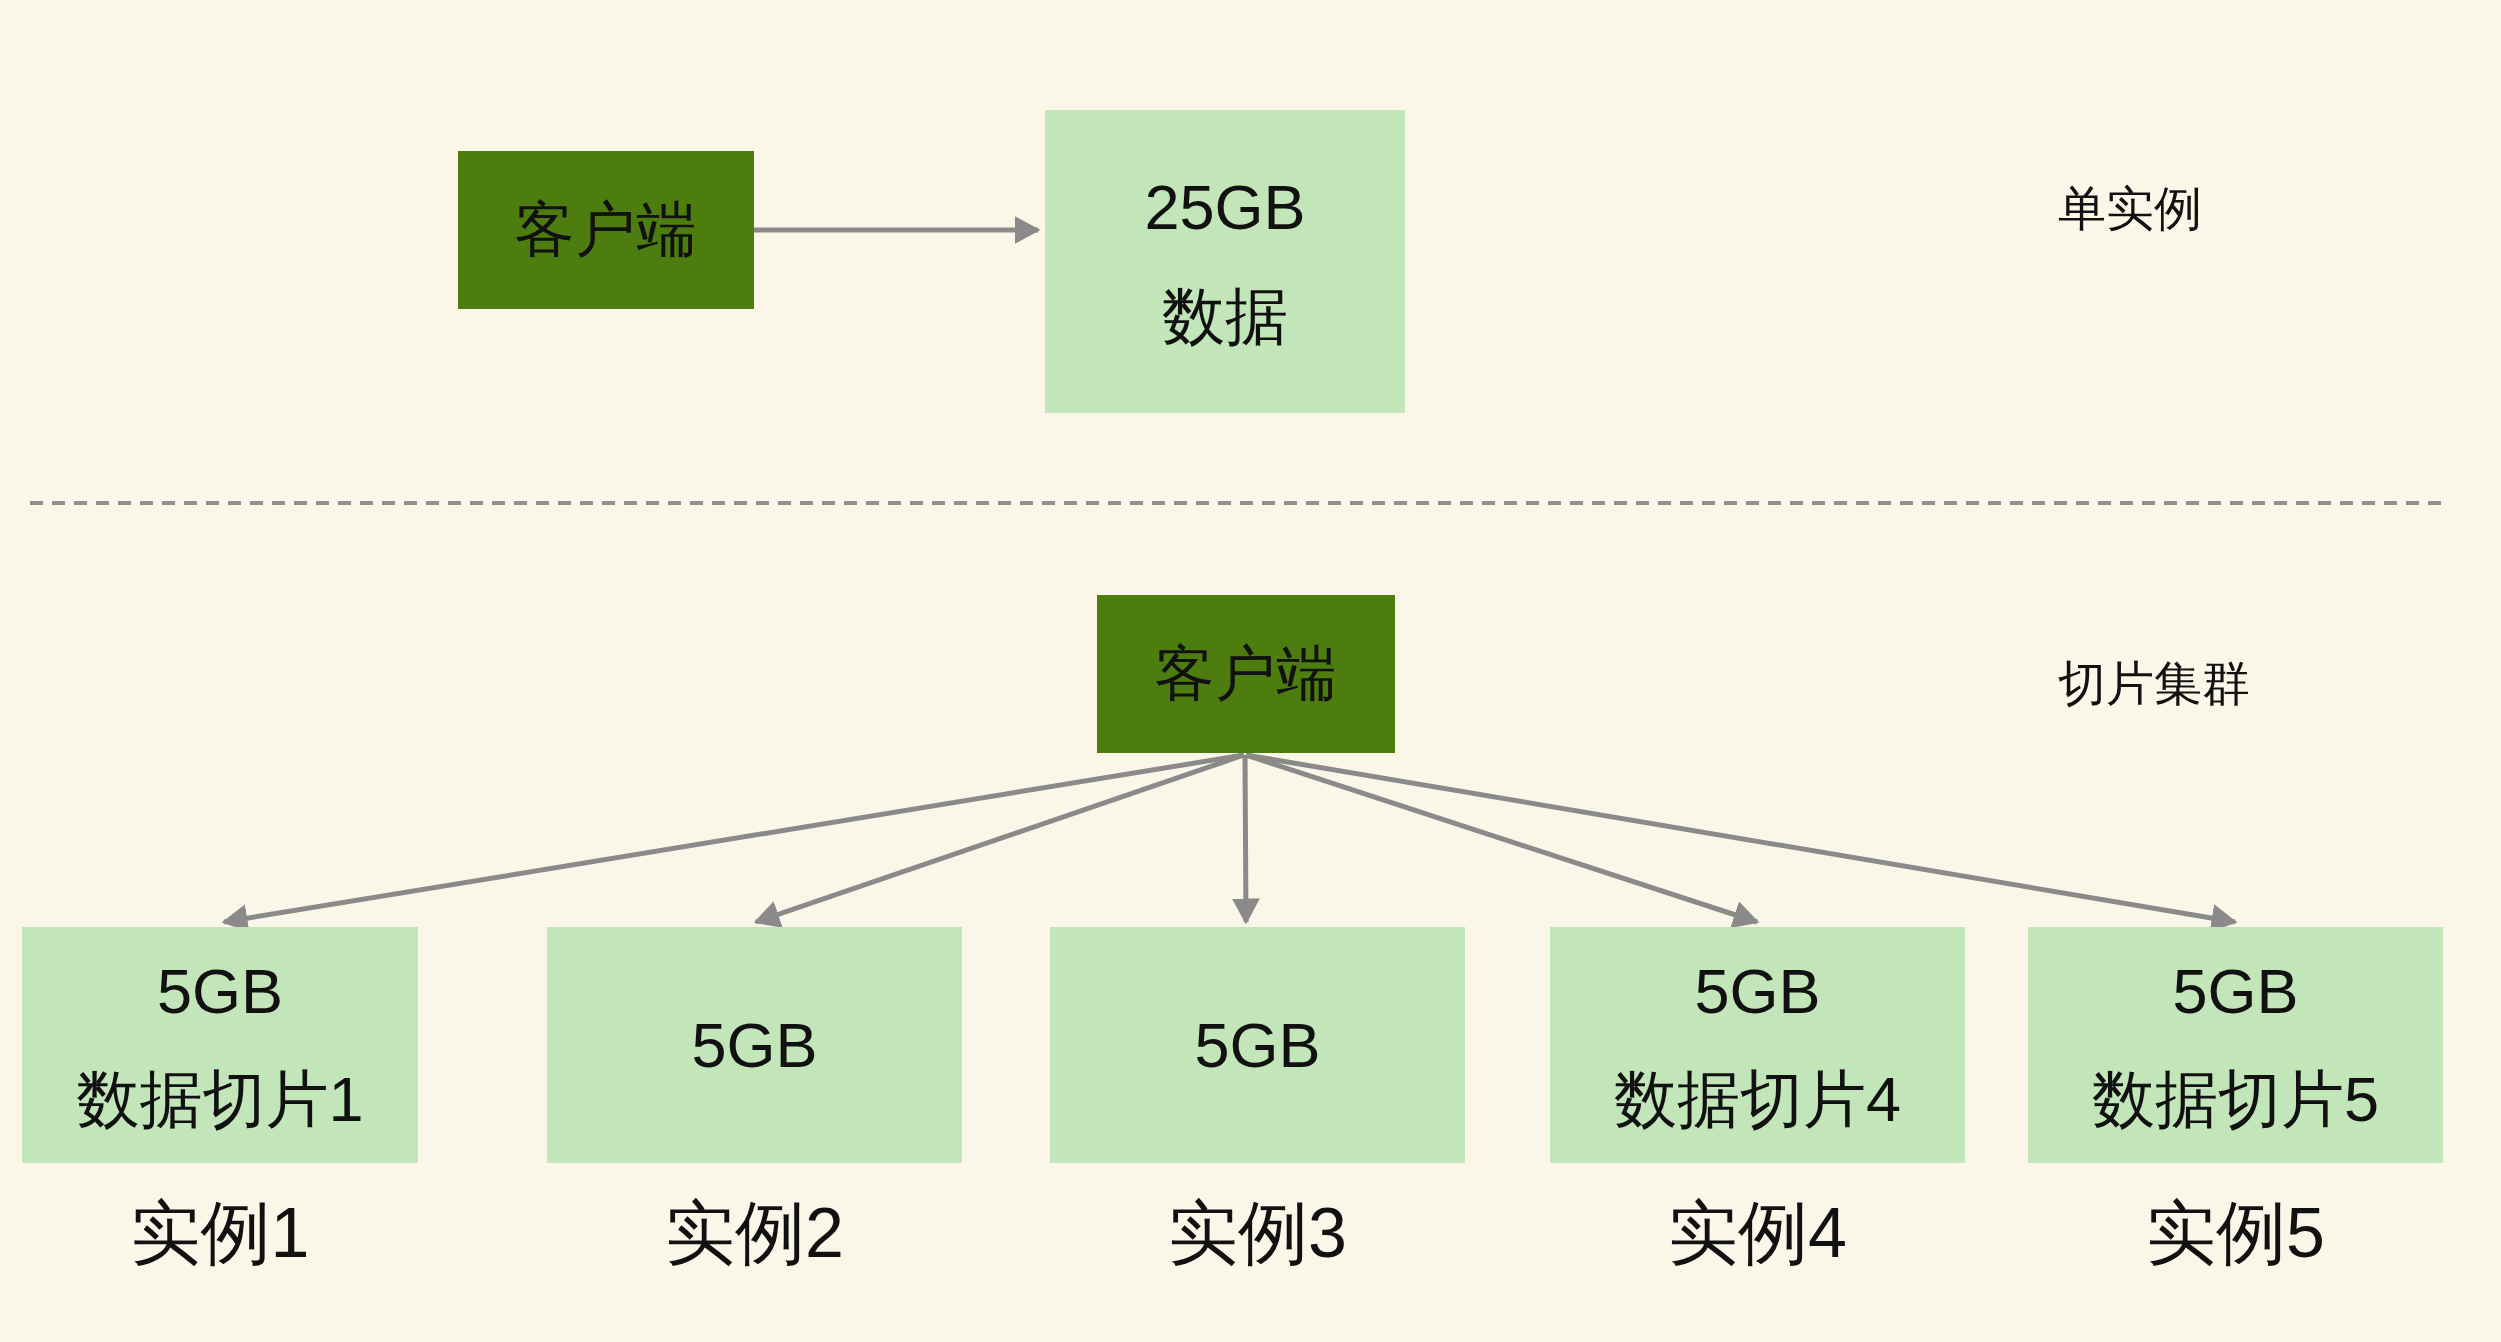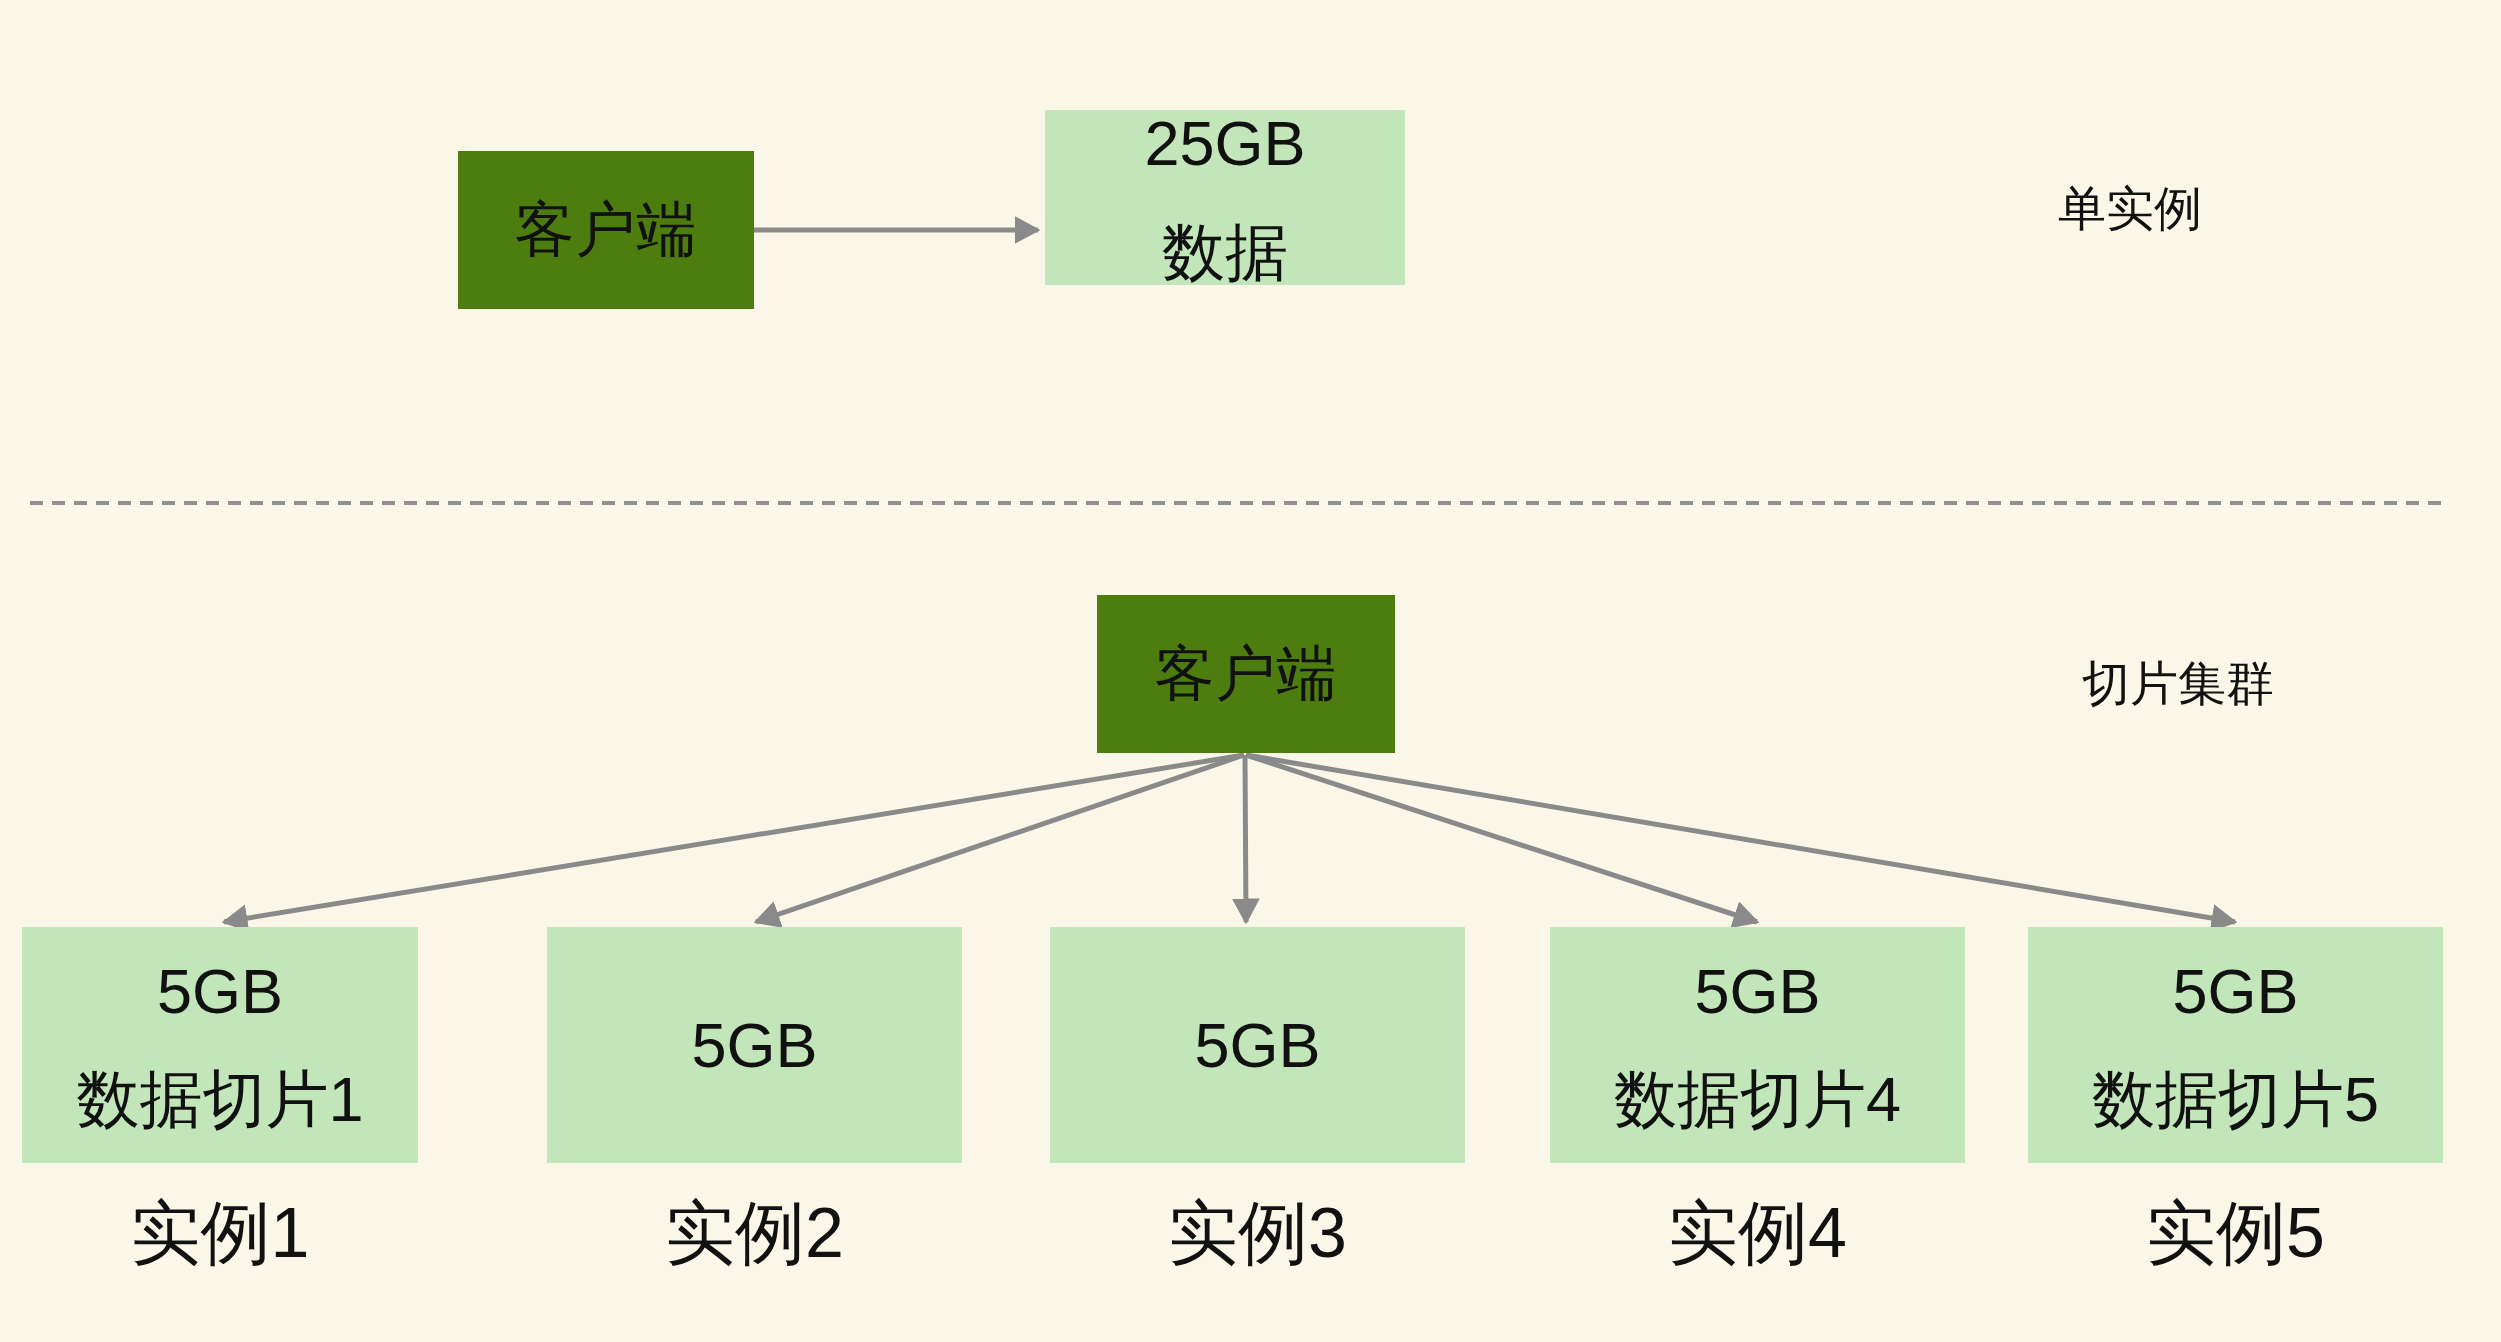--- a/index.html
+++ b/index.html
@@ -37,21 +37,21 @@
     font-size: 60px;
     letter-spacing: 1px;
   }
   .client-box-top  { left: 458px;  top: 151px; width: 296px; height: 158px; }
   .client-box-mid  { left: 1097px; top: 595px; width: 298px; height: 158px; }
   .data-box {
     background: #C2E6BA;
     font-size: 63px;
     line-height: 1.72;
   }
-  .data-box-single { left: 1045px; top: 110px; width: 360px; height: 175px; }
+  .data-box-single { left: 1045px; top: 110px; width: 360px; height: 303px; }
   .shard-col {
     position: absolute;
     top: 927px;
     display: flex;
     flex-direction: column;
     align-items: center;
   }
   .shard-col .data-box {
     position: relative;
     width: 100%;
@@ -71,21 +71,21 @@
     white-space: nowrap;
   }
   .section-label {
     position: absolute;
     left: 2058px;
     font-size: 48px;
     line-height: 1.1;
     white-space: nowrap;
   }
   .section-label-single  { top: 183px; }
-  .section-label-cluster { top: 658px; margin-left: 24px; }
+  .section-label-cluster { top: 658px; }
   .box-line { display: block; }
 </style>
 </head>
 <body>
 
 <div class="canvas">
 
   <svg class="connectors" viewBox="0 0 2501 1342" xmlns="http://www.w3.org/2000/svg">
     <defs>
       <marker id="arrowhead" markerWidth="5.2" markerHeight="5.6" refX="4.7" refY="2.8" orient="auto" markerUnits="strokeWidth">

